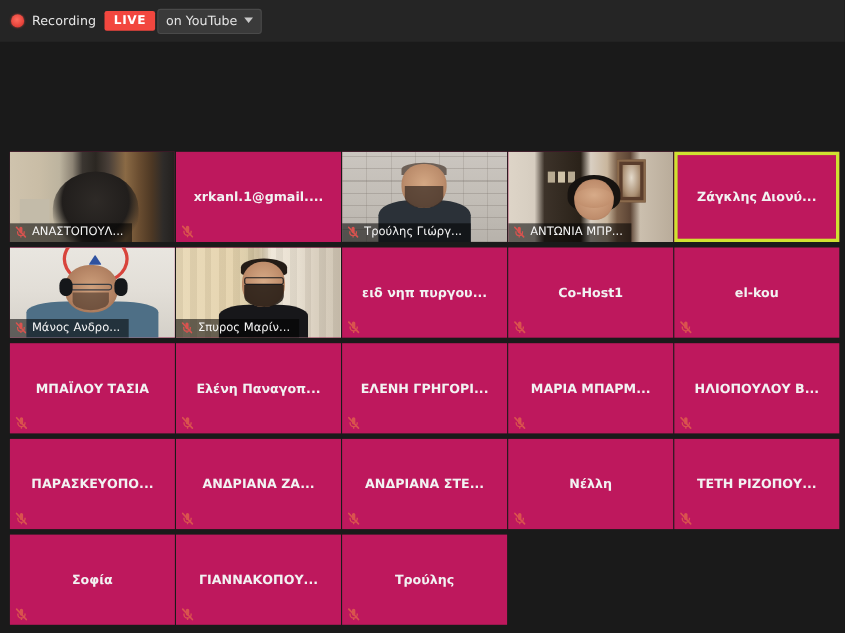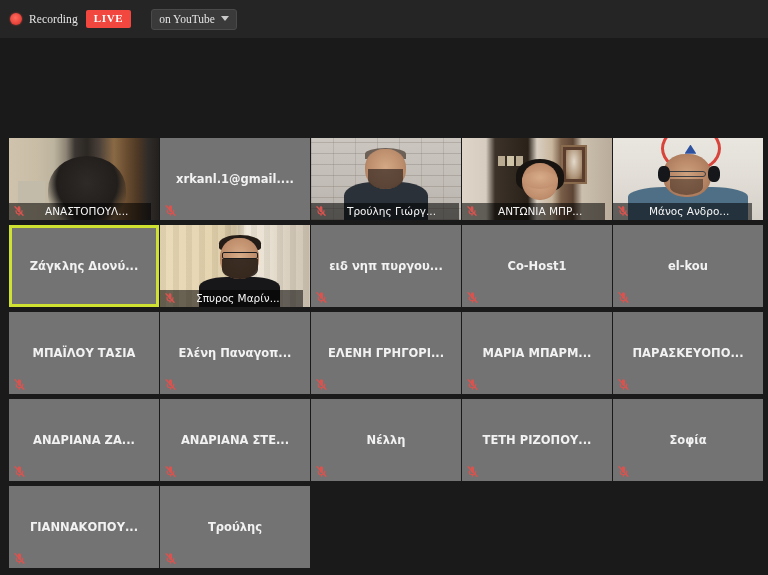--- a/index.html
+++ b/index.html
@@ -20,21 +20,20 @@
   .topbar {
     position: absolute;
     top: 0; left: 0;
     width: 768px;
     height: 38px;
     background: #252525;
     display: flex;
     align-items: center;
     padding-left: 10px;
     box-sizing: border-box;
-    font-family: Liberation Serif, serif;
   }
   .rec-group {
     display: flex;
     align-items: center;
     gap: 7px;
   }
   .rec-dot {
     width: 12px;
     height: 12px;
     border-radius: 50%;
@@ -60,21 +59,21 @@
     line-height: 1;
   }
   .yt-pill {
     display: flex;
     align-items: center;
     gap: 6px;
     background: #3a3a3a;
     border: 1px solid #4a4a4a;
     border-radius: 3px;
     padding: 3px 7px 4px 7px;
-    margin-left: 20px;
+    margin-left: 2px;
   }
   .yt-pill-label {
     font-size: 11.5px;
     color: #e4e4e4;
     white-space: nowrap;
   }
   .caret {
     width: 0; height: 0;
     border-left: 4px solid transparent;
     border-right: 4px solid transparent;
@@ -90,21 +89,21 @@
     display: grid;
     grid-template-columns: repeat(5, 150px);
     grid-auto-rows: 82px;
     column-gap: 1px;
     row-gap: 5px;
   }
   .tile {
     position: relative;
     width: 150px;
     height: 82px;
-    background: #737373;
+    background: #be185d;
     overflow: hidden;
     box-sizing: border-box;
   }
   .tile.active {
     outline: 3px solid #cfe231;
     outline-offset: -3px;
   }
   .tile-name-center {
     position: absolute;
     top: 0; left: 0;
@@ -121,22 +120,22 @@
     white-space: nowrap;
     overflow: hidden;
   }
   .tile-name-corner {
     position: absolute;
     left: 0;
     bottom: 0;
     max-width: 100%;
     display: flex;
     align-items: center;
-    gap: 20px;
-    padding: 2px 23px 3px 4px;
+    gap: 4px;
+    padding: 2px 8px 3px 4px;
     background: rgba(0,0,0,0.55);
     box-sizing: border-box;
   }
   .tile-name-corner .nm {
     font-size: 10.5px;
     color: #f5f5f5;
     white-space: nowrap;
     overflow: hidden;
   }
   .mute-corner {
@@ -475,20 +474,23 @@
           <svg class="mute-icon" width="12" height="12" viewBox="0 0 16 16" aria-hidden="true">
             <path d="M8 1.6c-1.1 0-1.9.9-1.9 1.9v4.2c0 1.1.9 1.9 1.9 1.9s1.9-.9 1.9-1.9V3.5c0-1-.8-1.9-1.9-1.9z" fill="#d9534f"></path>
             <path d="M4 7.1v1c0 2.2 1.8 4 4 4s4-1.8 4-4v-1" fill="none" stroke="#d9534f" stroke-width="1.5"></path>
             <path d="M8 12.1v2.3" stroke="#d9534f" stroke-width="1.5"></path>
             <path d="M2.6 2.2 13.4 13.8" stroke="#d9534f" stroke-width="1.9" stroke-linecap="round"></path>
           </svg>
         </span>
         <span class="nm">ΑΝΤΩΝΙΑ ΜΠΡ...</span>
       </div>
     </div>
+    <div class="tile active">
+      <div class="tile-name-center">Ζάγκλης Διονύ...</div>
+    </div>
     <div class="tile">
       <div class="vid">
         <div class="vid-inner v-manos">
           <div class="logo"></div>
           <div class="body"></div>
           <div class="head"></div>
           <div class="glasses"></div>
           <div class="beard"></div>
           <div class="hp-l"></div>
           <div class="hp-r"></div>
@@ -499,23 +501,20 @@
           <svg class="mute-icon" width="12" height="12" viewBox="0 0 16 16" aria-hidden="true">
             <path d="M8 1.6c-1.1 0-1.9.9-1.9 1.9v4.2c0 1.1.9 1.9 1.9 1.9s1.9-.9 1.9-1.9V3.5c0-1-.8-1.9-1.9-1.9z" fill="#d9534f"></path>
             <path d="M4 7.1v1c0 2.2 1.8 4 4 4s4-1.8 4-4v-1" fill="none" stroke="#d9534f" stroke-width="1.5"></path>
             <path d="M8 12.1v2.3" stroke="#d9534f" stroke-width="1.5"></path>
             <path d="M2.6 2.2 13.4 13.8" stroke="#d9534f" stroke-width="1.9" stroke-linecap="round"></path>
           </svg>
         </span>
         <span class="nm">Μάνος Ανδρο...</span>
       </div>
     </div>
-    <div class="tile active">
-      <div class="tile-name-center">Ζάγκλης Διονύ...</div>
-    </div>
     <div class="tile">
       <div class="vid">
         <div class="vid-inner v-spyros">
           <div class="curtain"></div>
           <div class="body"></div>
           <div class="hair"></div>
           <div class="head"></div>
           <div class="glasses"></div>
           <div class="beard"></div>
         </div>
@@ -603,20 +602,31 @@
       <span class="mute-corner">
         <svg class="mute-icon" width="13" height="13" viewBox="0 0 16 16" aria-hidden="true">
           <path d="M8 1.6c-1.1 0-1.9.9-1.9 1.9v4.2c0 1.1.9 1.9 1.9 1.9s1.9-.9 1.9-1.9V3.5c0-1-.8-1.9-1.9-1.9z" fill="#d9534f"></path>
           <path d="M4 7.1v1c0 2.2 1.8 4 4 4s4-1.8 4-4v-1" fill="none" stroke="#d9534f" stroke-width="1.5"></path>
           <path d="M8 12.1v2.3" stroke="#d9534f" stroke-width="1.5"></path>
           <path d="M2.6 2.2 13.4 13.8" stroke="#d9534f" stroke-width="1.9" stroke-linecap="round"></path>
         </svg>
       </span>
     </div>
     <div class="tile">
+      <div class="tile-name-center">ΗΛΙΟΠΟΥΛΟΥ Β...</div>
+      <span class="mute-corner">
+        <svg class="mute-icon" width="13" height="13" viewBox="0 0 16 16" aria-hidden="true">
+          <path d="M8 1.6c-1.1 0-1.9.9-1.9 1.9v4.2c0 1.1.9 1.9 1.9 1.9s1.9-.9 1.9-1.9V3.5c0-1-.8-1.9-1.9-1.9z" fill="#d9534f"></path>
+          <path d="M4 7.1v1c0 2.2 1.8 4 4 4s4-1.8 4-4v-1" fill="none" stroke="#d9534f" stroke-width="1.5"></path>
+          <path d="M8 12.1v2.3" stroke="#d9534f" stroke-width="1.5"></path>
+          <path d="M2.6 2.2 13.4 13.8" stroke="#d9534f" stroke-width="1.9" stroke-linecap="round"></path>
+        </svg>
+      </span>
+    </div>
+    <div class="tile">
       <div class="tile-name-center">ΠΑΡΑΣΚΕΥΟΠΟ...</div>
       <span class="mute-corner">
         <svg class="mute-icon" width="13" height="13" viewBox="0 0 16 16" aria-hidden="true">
           <path d="M8 1.6c-1.1 0-1.9.9-1.9 1.9v4.2c0 1.1.9 1.9 1.9 1.9s1.9-.9 1.9-1.9V3.5c0-1-.8-1.9-1.9-1.9z" fill="#d9534f"></path>
           <path d="M4 7.1v1c0 2.2 1.8 4 4 4s4-1.8 4-4v-1" fill="none" stroke="#d9534f" stroke-width="1.5"></path>
           <path d="M8 12.1v2.3" stroke="#d9534f" stroke-width="1.5"></path>
           <path d="M2.6 2.2 13.4 13.8" stroke="#d9534f" stroke-width="1.9" stroke-linecap="round"></path>
         </svg>
       </span>
     </div>

